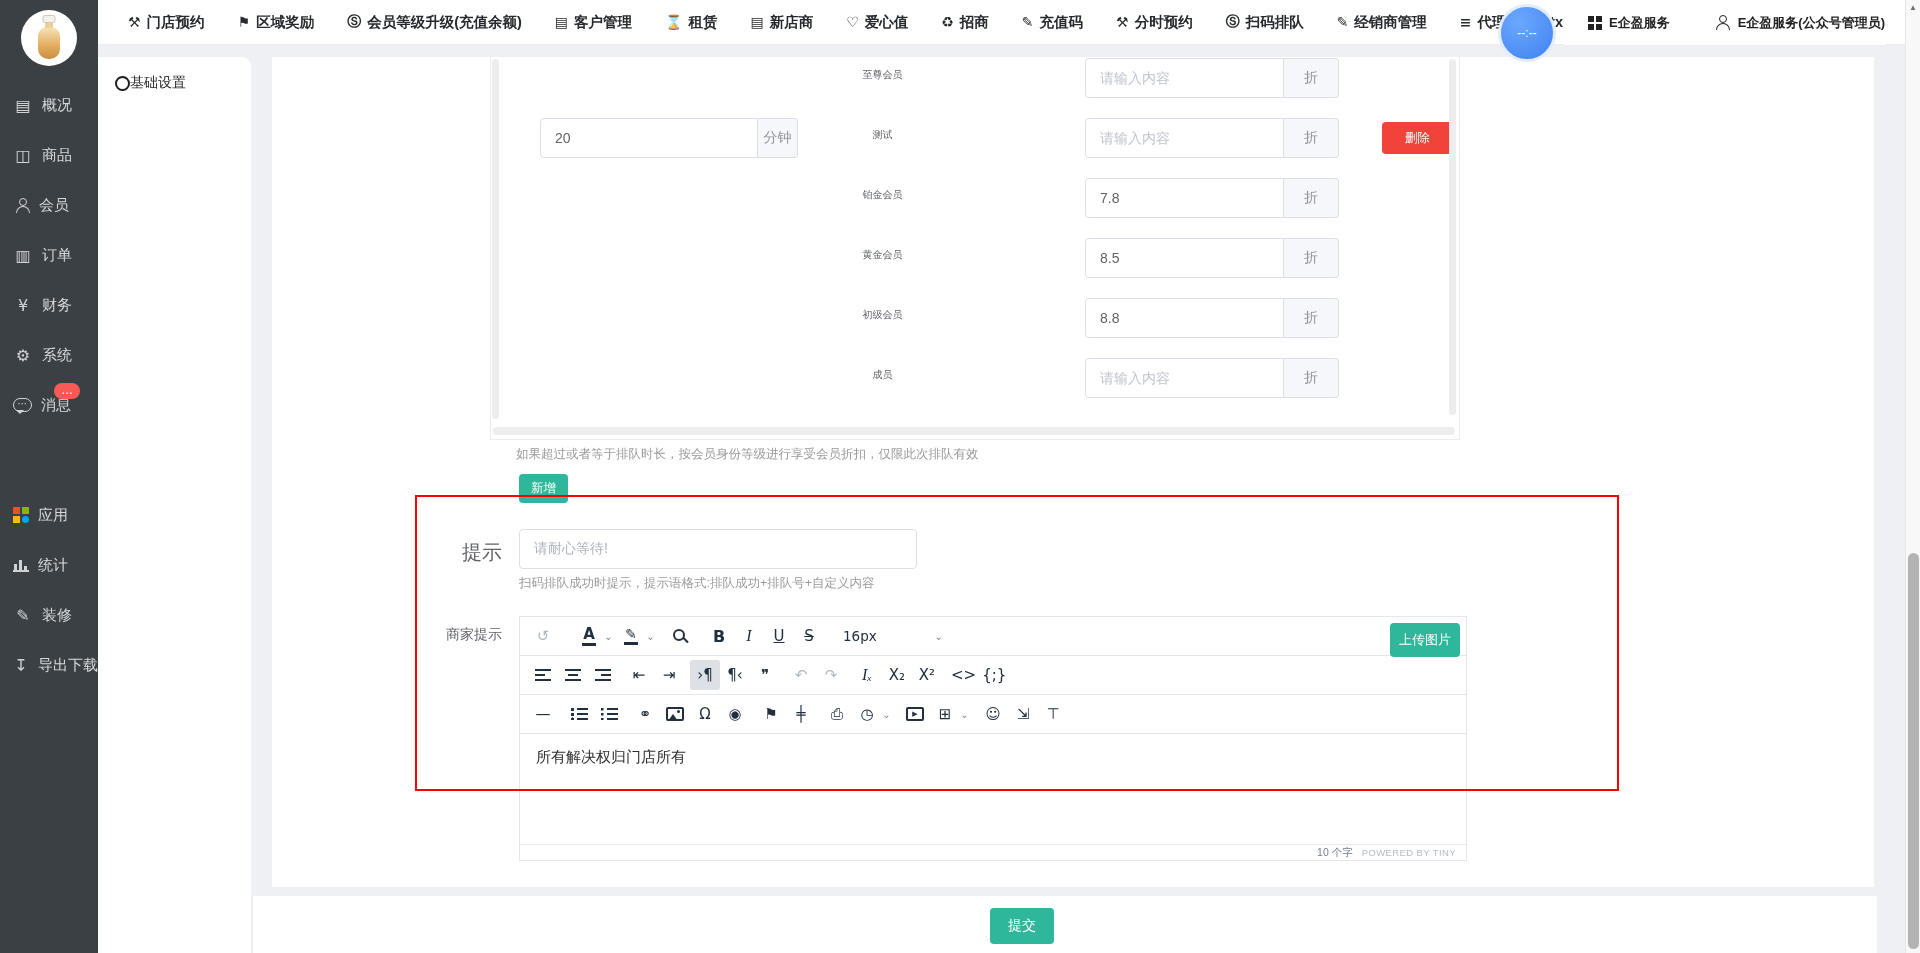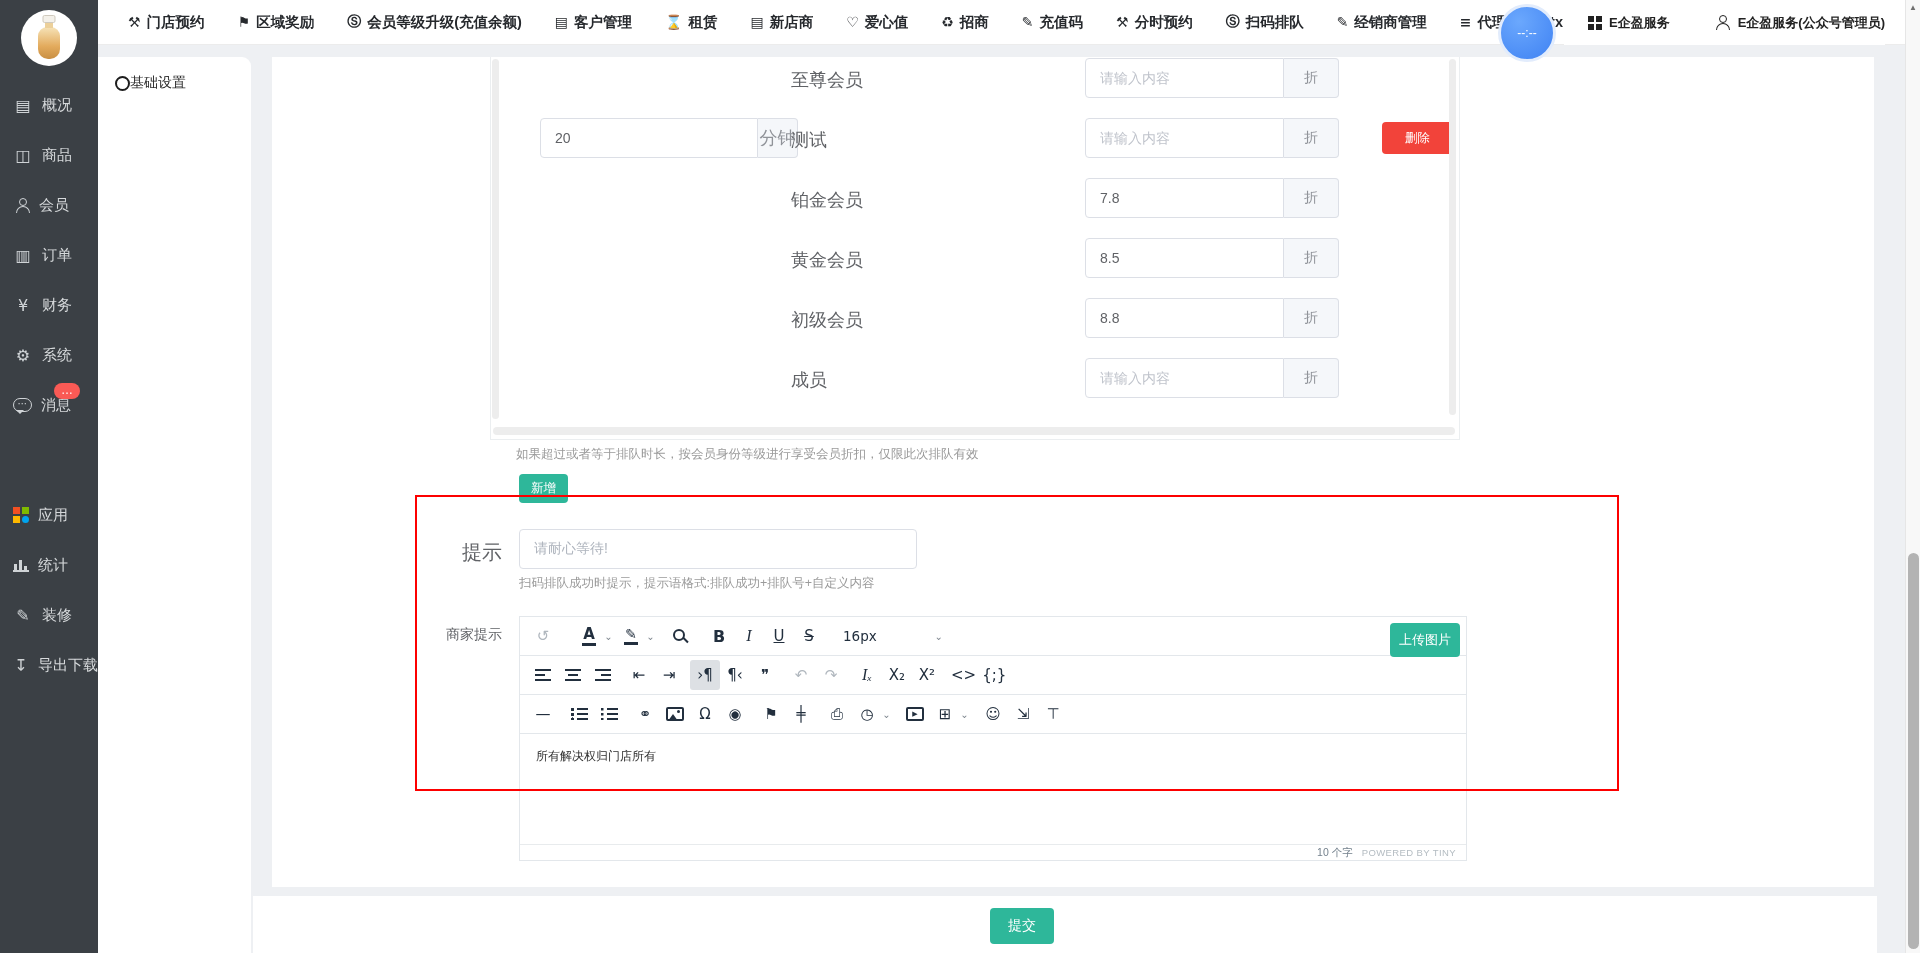--- a/index.html
+++ b/index.html
@@ -62,29 +62,29 @@
   .radio { width:15px; height:15px; border:2.5px solid #1d1d1d; border-radius:50%; background:#fff; flex:0 0 auto; }
 
   
   #card { position:absolute; left:272px; top:57px; width:1602px; height:830px; background:#fff; }
 
   
   #member-panel { position:absolute; left:490px; top:57px; width:970px; height:383px; background:#fff;
     border:1px solid #ebeef0; border-top:none; }
   #member-rows { position:absolute; inset:0; }
   .m-row { position:absolute; left:0; width:100%; height:40px; }
-  .m-label { position:absolute; left:300px; top:10px; width:183px; text-align:left; font-size:18px; color:#606266; }
+  .m-label { position:absolute; left:300px; top:10px; width:183px; text-align:center; font-size:10px; color:#606266; }
   .m-input { position:absolute; left:594px; top:0; width:199px; height:40px; border:1px solid #dcdfe6; border-radius:4px 0 0 4px;
     padding:0 14px; font-size:14px; color:#606266; outline:none; font-family:inherit; }
   .m-suffix { position:absolute; left:793px; top:0; width:55px; height:40px; background:#f5f7fa; border:1px solid #dcdfe6; border-left:none;
     border-radius:0 4px 4px 0; color:#909399; font-size:14px; display:flex; align-items:center; justify-content:center; }
   .queue-group { position:absolute; left:49px; top:0; height:40px; }
   .q-input { width:218px; height:40px; border:1px solid #dcdfe6; border-radius:4px 0 0 4px; padding:0 14px; font-size:14px; color:#606266; outline:none; font-family:inherit; }
   .q-suffix { display:inline-flex; width:40px; height:40px; background:#f5f7fa; border:1px solid #dcdfe6; border-left:none;
-    border-radius:0 4px 4px 0; color:#909399; font-size:18px; align-items:center; justify-content:center; vertical-align:top; }
+    border-radius:0 4px 4px 0; color:#909399; font-size:14px; align-items:center; justify-content:center; vertical-align:top; }
   .danger-btn { position:absolute; left:891px; top:4px; width:71px; height:32px; background:#f2433a; border:none; border-radius:4px;
     color:#fff; font-size:12.5px; cursor:pointer; font-family:inherit; }
   .scroll-strip { position:absolute; background:#ededed; border-radius:4px; }
   ::placeholder { color:#c0c4cc; opacity:1; }
 
   #hint1 { position:absolute; left:516px; top:446px; font-size:12.5px; color:#9a9a9a; }
   #add-btn { position:absolute; left:519px; top:474px; width:49px; height:29px; background:#2eb79a; color:#fff; border:none;
     border-radius:4px; font-size:12.5px; cursor:pointer; z-index:5; font-family:inherit; }
   #red-box { position:absolute; left:415px; top:495px; width:1204px; height:296px; border:2px solid #fd0000; z-index:60; pointer-events:none; }
 
@@ -128,21 +128,21 @@
       linear-gradient(#222f3e,#222f3e) 0 5px/2.5px 2.5px no-repeat,
       linear-gradient(#222f3e,#222f3e) 0 10px/2.5px 2.5px no-repeat,
       linear-gradient(#222f3e,#222f3e) 6px 0/11px 2px no-repeat,
       linear-gradient(#222f3e,#222f3e) 6px 5px/11px 2px no-repeat,
       linear-gradient(#222f3e,#222f3e) 6px 10px/11px 2px no-repeat; }
   .ic-img { width:18px; height:14px; border:2px solid #222f3e; border-radius:2px; position:relative; overflow:hidden; display:inline-block; }
   .ic-img::before { content:""; position:absolute; right:2px; top:1px; width:3px; height:3px; border-radius:50%; background:#222f3e; }
   .ic-img::after { content:""; position:absolute; left:0; bottom:-2px; border-left:5px solid transparent; border-right:5px solid transparent; border-bottom:7px solid #222f3e; }
   .ic-media { width:18px; height:14px; border:2px solid #222f3e; border-radius:2px; display:inline-flex; align-items:center; justify-content:center; }
   .ic-media::after { content:"▶"; font-size:7px; color:#222f3e; }
-  .ed-content { height:110px; padding:14px 16px; font-size:12px; color:#2f2f2f; cursor:text; }
+  .ed-content { height:110px; padding:14px 16px; font-size:15px; color:#2f2f2f; cursor:text; }
   .ed-status { height:16px; display:flex; align-items:center; justify-content:flex-end; gap:9px; padding-right:10px;
     border-top:1px solid #e8ebed; font-size:10.5px; color:#73808c; }
   .ed-status .powered { font-size:9.5px; color:#b4bcc2; letter-spacing:.4px; cursor:pointer; }
   #upload-btn { position:absolute; left:1390px; top:623px; width:70px; height:34px; background:#2eb79a; color:#fff; border:none;
     border-radius:4px; font-size:13px; cursor:pointer; z-index:6; font-family:inherit; }
 
   
   #footer { position:absolute; left:253px; top:896px; width:1624px; height:57px; background:#fff; }
   #submit-btn { position:absolute; left:990px; top:908px; width:64px; height:36px; background:#2eb79a; color:#fff; border:none;
     border-radius:4px; font-size:14px; cursor:pointer; z-index:7; font-family:inherit; }

